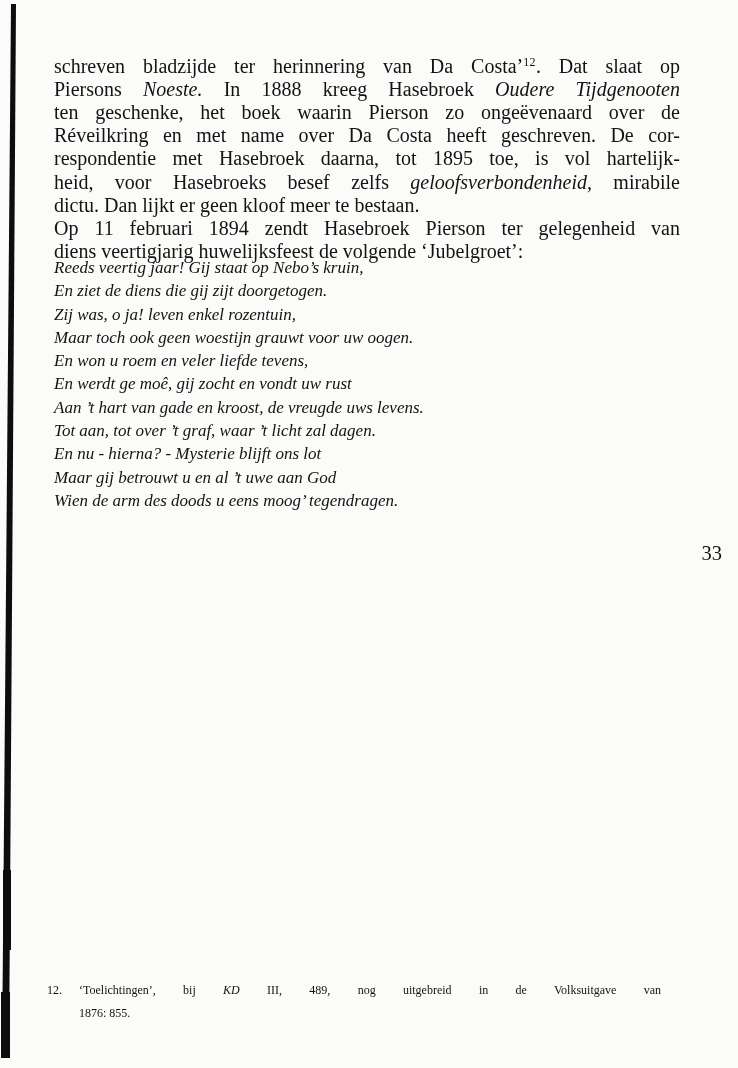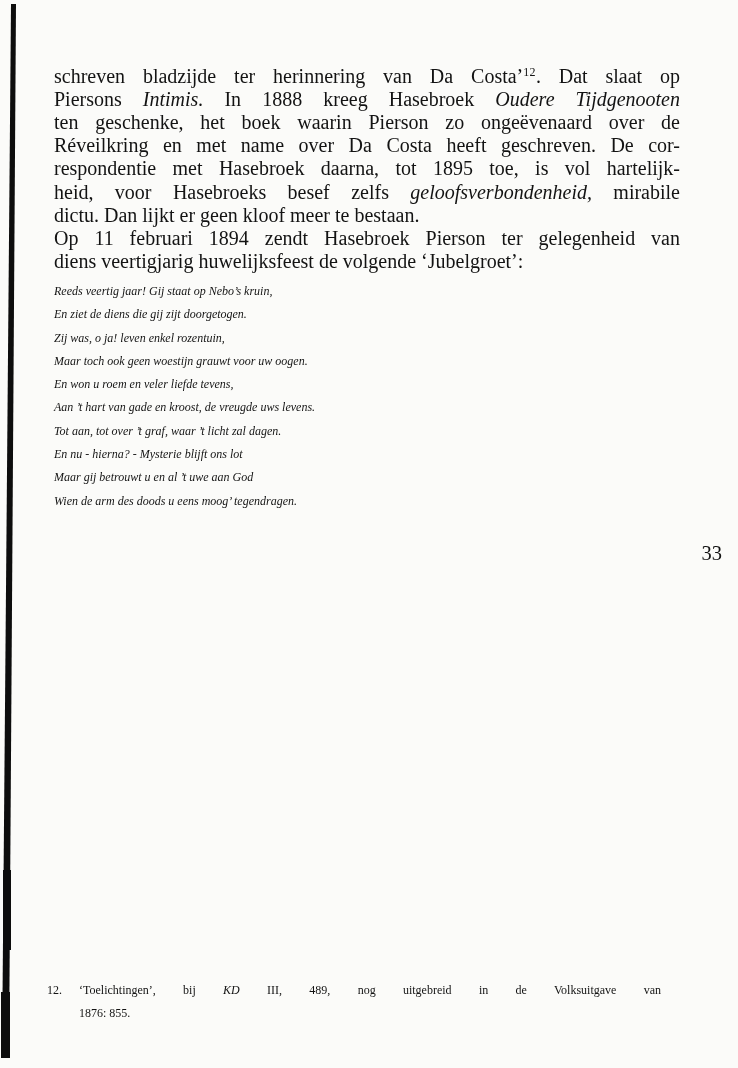--- a/index.html
+++ b/index.html
@@ -5,30 +5,30 @@
   :root { --ink:#131313; --paper:#fbfbf9; }
   html,body { margin:0; padding:0; }
   body {
     width:738px; height:1068px; position:relative; overflow:hidden;
     background:var(--paper); color:var(--ink);
     font-family:"Liberation Serif","DejaVu Serif",serif;
   }
   .page { position:absolute; inset:0; }
   .scan-edge { position:absolute; left:0; top:0; }
   .body-text {
-    position:absolute; left:54px; top:61px; width:626px;
+    position:absolute; left:54px; top:51px; width:626px;
     font-size:20px; line-height:23.2px;
   }
   .line { text-align:left; white-space:normal; }
   .line.j { text-align:justify; text-align-last:justify; }
   .it { font-style:italic; }
   .sup { font-size:0.6em; vertical-align:0.55em; letter-spacing:0.3px; }
   .poem {
-    position:absolute; left:54px; top:280px; width:626px;
-    font-size:12px; line-height:23.3px; font-style:italic;
+    position:absolute; left:54px; top:256px; width:626px;
+    font-size:17px; line-height:23.3px; font-style:italic;
   }
   .page-number {
     position:absolute; top:542px; left:640px; width:82px;
     text-align:right; font-size:20.5px;
   }
   .footnote {
     position:absolute; left:47px; top:979px; width:614px;
     display:flex; font-size:12px; line-height:23px;
   }
   .fn-marker { flex:0 0 32px; }
@@ -40,36 +40,37 @@
 <div class="page">
 
   <svg class="scan-edge" width="22" height="1068" viewBox="0 0 22 1068" aria-hidden="true">
     <polygon points="11,4 16,4 9,1057 2,1057" fill="#0d0d0d"></polygon>
     <rect x="1" y="992" width="9" height="66" fill="#0d0d0d"></rect>
     <rect x="3" y="870" width="8" height="80" fill="#0d0d0d"></rect>
   </svg>
 
   <div class="body-text">
       <div class="line j"><span>schreven bladzijde ter herinnering van Da Costa’</span><span class="sup">12</span><span>. Dat slaat op</span></div>
-      <div class="line j"><span>Piersons </span><span class="it">Intimis.</span><span> In 1888 kreeg Hasebroek </span><span class="it">Oudere Tijdgenooten</span></div>
+      <div class="line j"><span>Piersons </span><span class="it">Noeste.</span><span> In 1888 kreeg Hasebroek </span><span class="it">Oudere Tijdgenooten</span></div>
       <div class="line j"><span>ten geschenke, het boek waarin Pierson zo ongeëvenaard over de</span></div>
       <div class="line j"><span>Réveilkring en met name over Da Costa heeft geschreven. De cor-</span></div>
       <div class="line j"><span>respondentie met Hasebroek daarna, tot 1895 toe, is vol hartelijk-</span></div>
       <div class="line j"><span>heid, voor Hasebroeks besef zelfs </span><span class="it">geloofsverbondenheid,</span><span> mirabile</span></div>
       <div class="line"><span>dictu. Dan lijkt er geen kloof meer te bestaan.</span></div>
       <div class="line j"><span>Op 11 februari 1894 zendt Hasebroek Pierson ter gelegenheid van</span></div>
       <div class="line"><span>diens veertigjarig huwelijksfeest de volgende ‘Jubelgroet’:</span></div>
     </div>
 
   <div class="poem">
       <div class="line"><span>Reeds veertig jaar! Gij staat op Nebo’s kruin,</span></div>
       <div class="line"><span>En ziet de diens die gij zijt doorgetogen.</span></div>
       <div class="line"><span>Zij was, o ja! leven enkel rozentuin,</span></div>
       <div class="line"><span>Maar toch ook geen woestijn grauwt voor uw oogen.</span></div>
       <div class="line"><span>En won u roem en veler liefde tevens,</span></div>
+      <div class="line"><span>En werdt ge moê, gij zocht en vondt uw rust</span></div>
       <div class="line"><span>Aan ’t hart van gade en kroost, de vreugde uws levens.</span></div>
       <div class="line"><span>Tot aan, tot over ’t graf, waar ’t licht zal dagen.</span></div>
       <div class="line"><span>En nu - hierna? - Mysterie blijft ons lot</span></div>
       <div class="line"><span>Maar gij betrouwt u en al ’t uwe aan God</span></div>
       <div class="line"><span>Wien de arm des doods u eens moog’ tegendragen.</span></div>
     </div>
 
   <div class="page-number">33</div>
 
   <div class="footnote">

